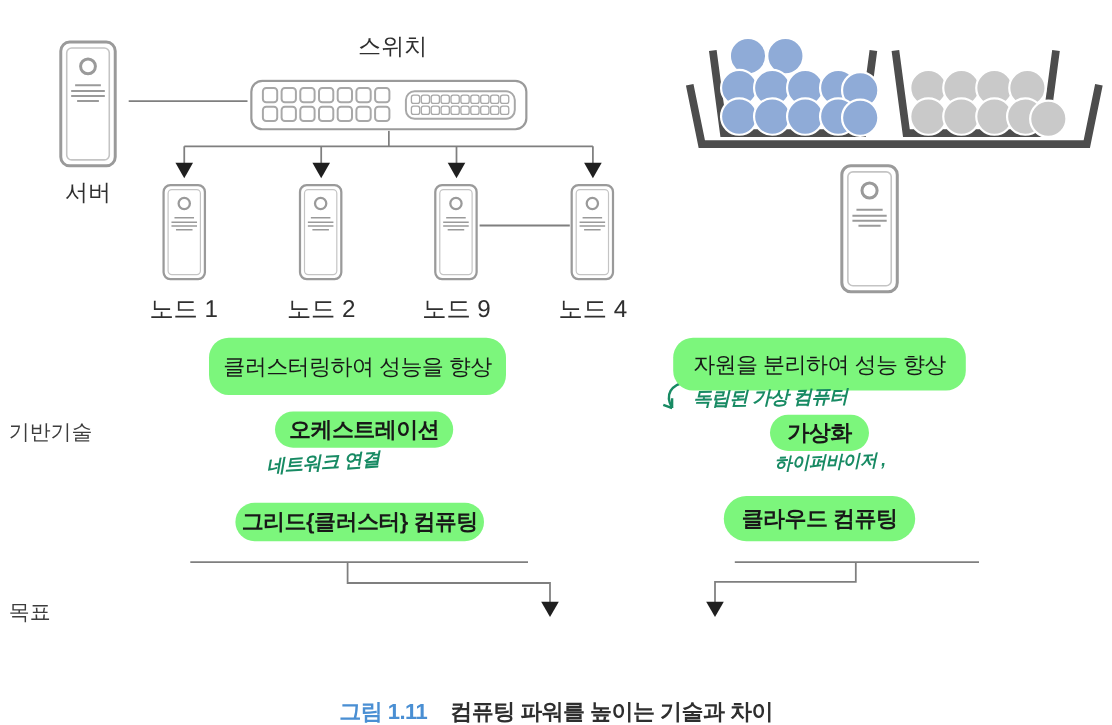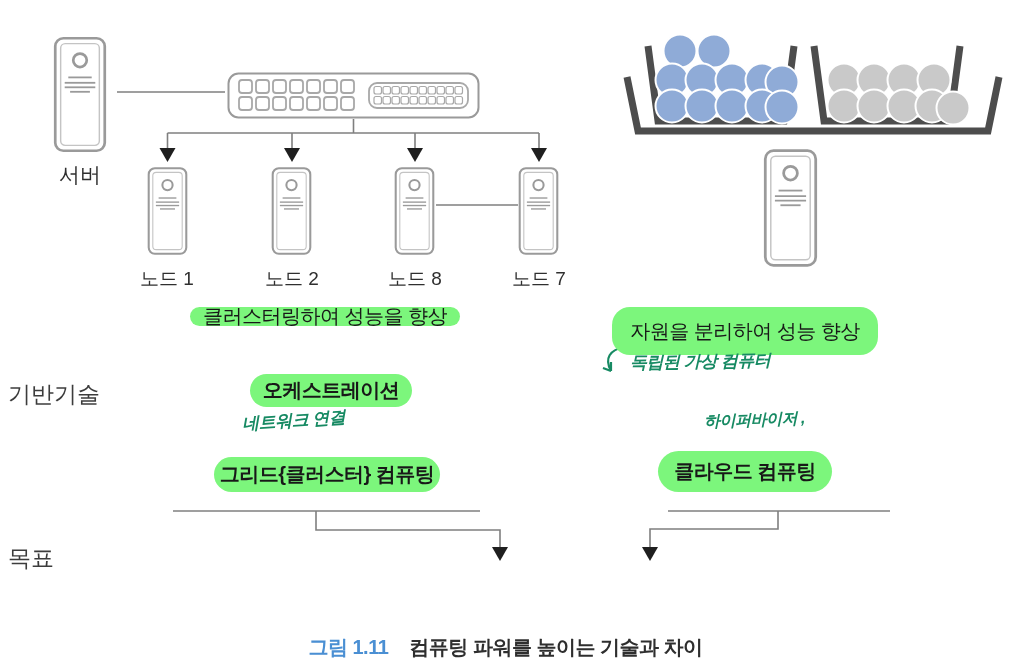--- a/index.html
+++ b/index.html
@@ -17,22 +17,22 @@
   }
   html,body{margin:0;padding:0;background:#fff;}
   .stage{
     position:relative;width:1011px;height:659px;background:#fff;overflow:hidden;
     font-family:"Liberation Sans","DejaVu Sans",sans-serif;color:var(--ink);
   }
   .abs{position:absolute;}
   svg{display:block;}
   .wires{position:absolute;left:0;top:0;z-index:0;}
   .dev{z-index:2;}
-  .devlab{position:absolute;z-index:3;font-size:19px;color:#2f2f2f;text-align:center;white-space:nowrap;}
-  .rowlab{position:absolute;z-index:3;font-size:23px;color:var(--label);white-space:nowrap;line-height:26px;}
+  .devlab{position:absolute;z-index:3;font-size:22px;color:#2f2f2f;text-align:center;white-space:nowrap;}
+  .rowlab{position:absolute;z-index:3;font-size:19px;color:var(--label);white-space:nowrap;line-height:26px;}
   .badge{
     position:absolute;z-index:3;display:flex;align-items:center;justify-content:center;
     background:var(--green);color:var(--ink);border-radius:18px;font-size:20px;
     letter-spacing:-0.5px;white-space:nowrap;
   }
   .badge.bold{font-weight:bold;}
   .hand{
     position:absolute;z-index:4;color:var(--teal);font-size:17px;font-weight:bold;
     font-style:italic;white-space:nowrap;letter-spacing:-0.5px;
   }
@@ -89,20 +89,21 @@
       <path d="M624,347 C610,350 604,358 611,371"></path>
       <path d="M611,371 l-8,-3 M611,371 l0,-9"></path>
     </g>
   </svg>
 
   <svg class="abs dev" style="left:53px;top:32px" width="54" height="125">
       <use href="#tower" width="54" height="125"></use>
     </svg>
   <div class="devlab" style="left:50px;top:161px;width:60px;font-size:21px">서버</div>
 
+  <div class="devlab" style="left:297px;top:28px;width:120px;font-size:21px">스위치</div>
   <svg class="abs dev" style="left:227px;top:72px" width="253" height="47" viewBox="0 0 253 47">
     <rect x="1.5" y="1.5" width="250" height="44" rx="10" fill="#fff" stroke="#9a9a9a" stroke-width="2"></rect>
     <g fill="#fff" stroke="#a8a8a8" stroke-width="1.8">
       <rect x="12" y="8" width="13" height="13" rx="3"></rect>
         <rect x="29" y="8" width="13" height="13" rx="3"></rect>
       <rect x="46" y="8" width="13" height="13" rx="3"></rect>
         <rect x="63" y="8" width="13" height="13" rx="3"></rect>
       <rect x="80" y="8" width="13" height="13" rx="3"></rect>
         <rect x="97" y="8" width="13" height="13" rx="3"></rect>
       <rect x="114" y="8" width="13" height="13" rx="3"></rect>
@@ -146,22 +147,22 @@
       <use href="#tower" width="41" height="90"></use>
     </svg>
   <svg class="abs dev" style="left:394px;top:166px" width="41" height="90">
       <use href="#tower" width="41" height="90"></use>
     </svg>
   <svg class="abs dev" style="left:518px;top:166px" width="41" height="90">
       <use href="#tower" width="41" height="90"></use>
     </svg>
   <div class="devlab" style="left:132px;top:266px;width:70px">노드 1</div>
   <div class="devlab" style="left:257px;top:266px;width:70px">노드 2</div>
-  <div class="devlab" style="left:380px;top:266px;width:70px">노드 8</div>
-  <div class="devlab" style="left:504px;top:266px;width:70px">노드 7</div>
+  <div class="devlab" style="left:380px;top:266px;width:70px">노드 9</div>
+  <div class="devlab" style="left:504px;top:266px;width:70px">노드 4</div>
 
   <svg class="abs dev" style="left:622px;top:33px" width="382" height="106" viewBox="0 0 382 106">
     <path d="M5,44 L16,98 L366,98 L377,44" fill="none" stroke="#4d4d4d" stroke-width="7"></path>
     <path d="M26,13 L36,88 L162,88 L172,13" fill="none" stroke="#4d4d4d" stroke-width="7"></path>
     <path d="M192,13 L202,88 L328,88 L338,13" fill="none" stroke="#4d4d4d" stroke-width="7"></path>
     <g fill="#8fabd7" stroke="#fff" stroke-width="2">
       <circle cx="58" cy="18" r="16.5"></circle>
         <circle cx="92" cy="18" r="16.5"></circle>
       <circle cx="50" cy="47" r="16.5"></circle>
         <circle cx="80" cy="47" r="16.5"></circle>
@@ -183,27 +184,28 @@
         <circle cx="252" cy="73" r="16.5"></circle>
         <circle cx="282" cy="73" r="16.5"></circle>
       <circle cx="310" cy="73" r="16.5"></circle>
         <circle cx="331" cy="75" r="16.5"></circle>
     </g>
   </svg>
   <svg class="abs dev" style="left:763px;top:146px" width="55" height="124">
       <use href="#tower" width="55" height="124"></use>
     </svg>
 
-  <div class="badge" style="left:190px;top:307px;width:270px;height:19px">클러스터링하여 성능을 향상</div>
+  <div class="badge" style="left:190px;top:307px;width:270px;height:52px">클러스터링하여 성능을 향상</div>
   <div class="badge" style="left:612px;top:307px;width:266px;height:48px">자원을 분리하여 성능 향상</div>
   <div class="hand" style="left:630px;top:350px;transform:rotate(-1deg)">독립된 가상 컴퓨터</div>
 
   <div class="rowlab" style="left:8px;top:381px">기반기술</div>
   <div class="badge bold" style="left:250px;top:374px;width:162px;height:33px">오케스트레이션</div>
   <div class="hand" style="left:242px;top:409px;transform:rotate(-4deg)">네트워크 연결</div>
+  <div class="badge bold" style="left:700px;top:377px;width:90px;height:33px">가상화</div>
   <div class="hand" style="left:704px;top:410px;font-size:16px;transform:rotate(-2deg)">하이퍼바이저 ,</div>
 
   <div class="badge bold" style="left:658px;top:451px;width:174px;height:41px;border-radius:21px">클라우드 컴퓨팅</div>
   <div class="badge bold" style="left:214px;top:457px;width:226px;height:35px">그리드{클러스터} 컴퓨팅</div>
 
   <div class="rowlab" style="left:8px;top:545px">목표</div>
 
   <div class="caption">
     <span class="num">그림 1.11</span>
     <span>컴퓨팅 파워를 높이는 기술과 차이</span>

